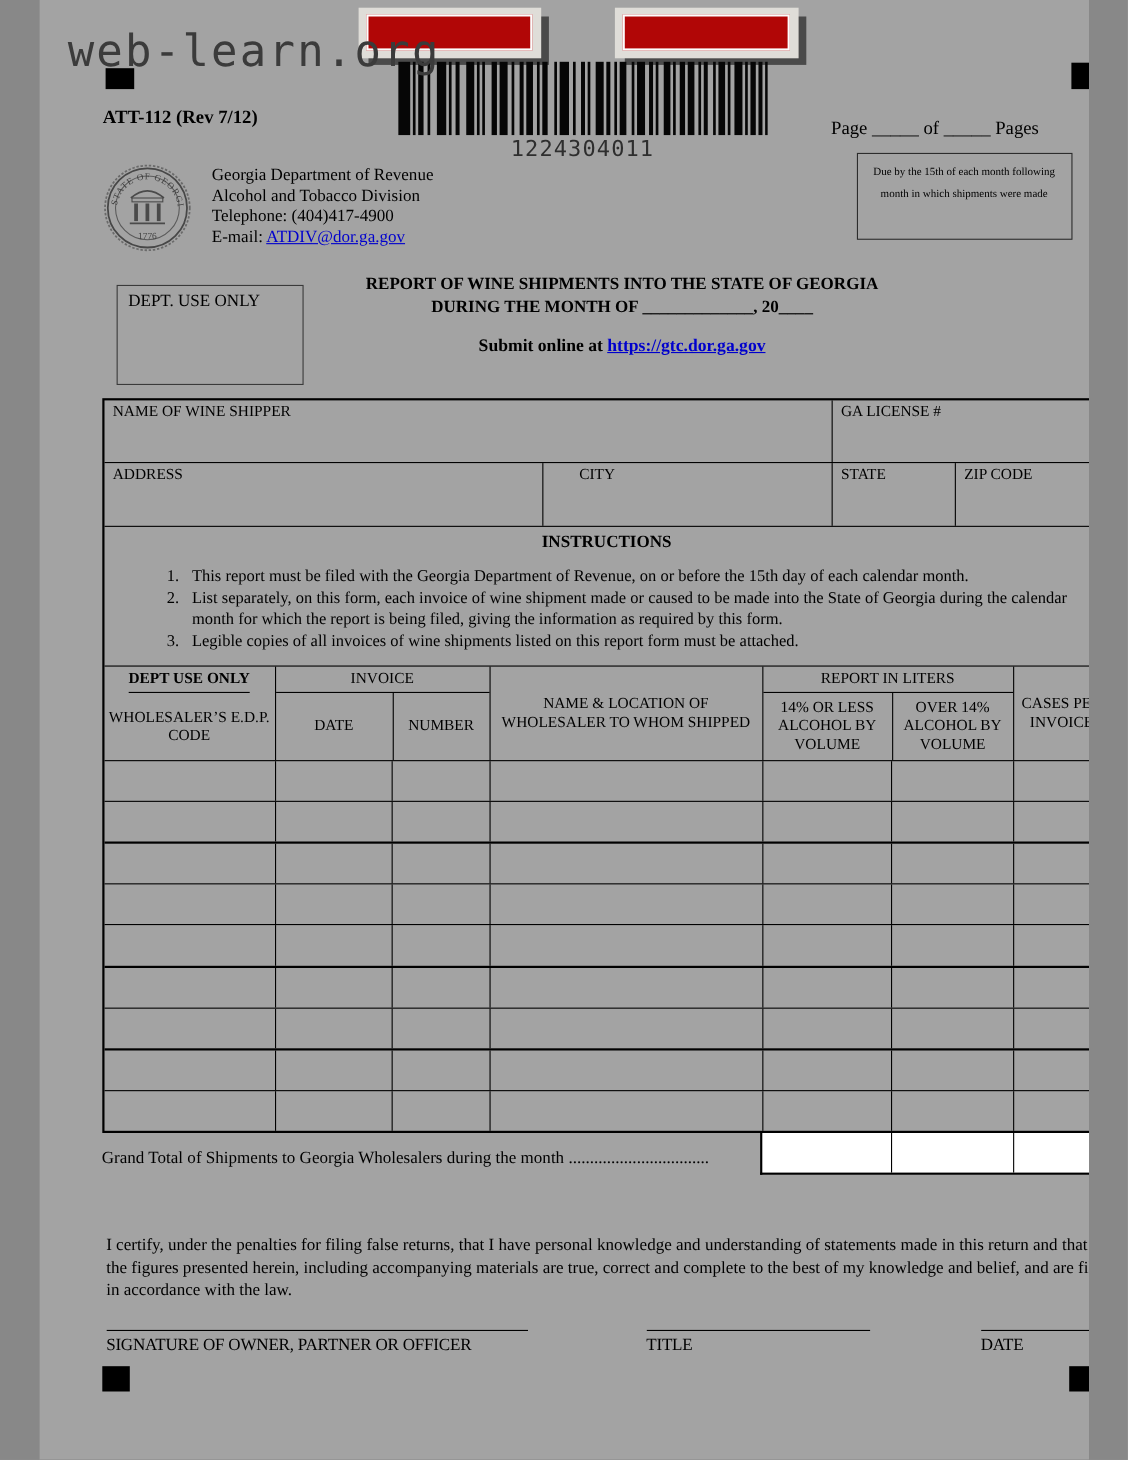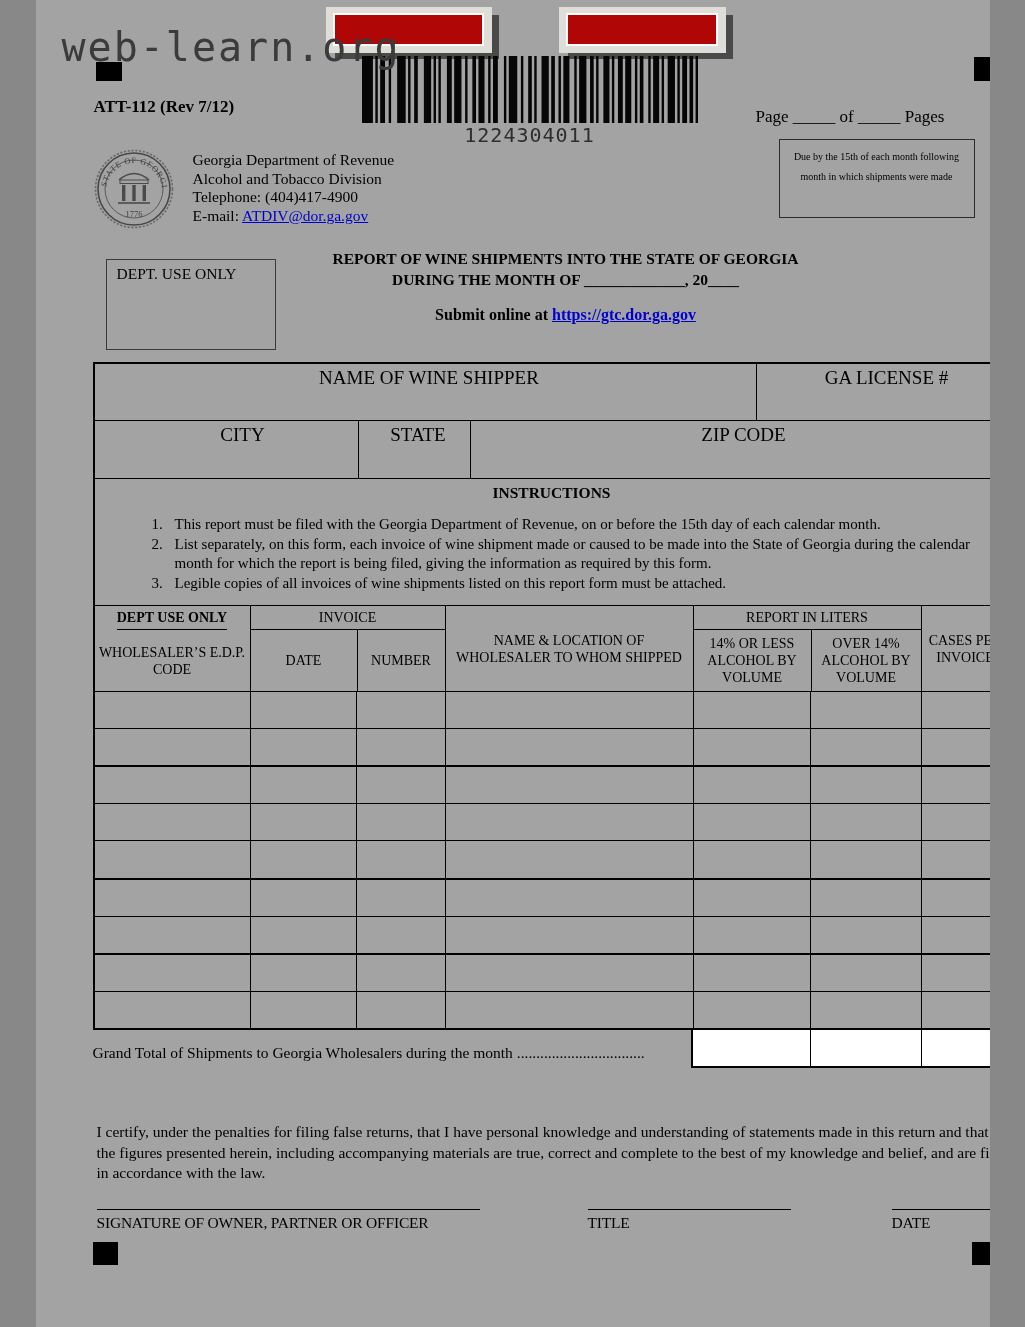--- a/index.html
+++ b/index.html
@@ -59,21 +59,21 @@
   .submit-line { font-weight:bold; font-size:16px; margin-top:17px; }
   
   .main-box {
     left:57px; top:362px; width:918px; height:668px; box-sizing:border-box;
     border:2px solid #000; display:flex; flex-direction:column;
   }
   .mrow { display:flex; box-sizing:border-box; }
   .mrow + .mrow { border-top:1.5px solid #000; }
   .cell { box-sizing:border-box; }
   .cell + .cell { border-left:1.5px solid #000; }
-  .flabel { font-size:19px; padding:3px 0 0 8px;text-align:center; }
+  .flabel { font-size:14px; padding:3px 0 0 8px; }
   .row-a { height:56px; }
   .row-b { height:58px; }
   .c-name { width:661px; } .c-lic { flex:1; }
   .c-addr { width:398px; } .c-city { width:263px;padding-left:33px; } .c-state { width:112px; } .c-zip { flex:1; }
   
   .instr { height:127px; display:block; }
   .instr h3 { margin:5px 0 2px 0; text-align:center; font-size:15.5px; }
   .instr ol { margin:13px 0 0 58px; padding:0 14px 0 14px; font-size:15px; line-height:19.5px; }
   .instr li { padding-left:8px; }
   
@@ -235,20 +235,21 @@
   </div>
 
   <div class="abs main-box">
 
     <div class="mrow row-a">
       <div class="cell c-name flabel">NAME OF WINE SHIPPER</div>
       <div class="cell c-lic flabel">GA LICENSE #</div>
     </div>
 
     <div class="mrow row-b">
+      <div class="cell c-addr flabel">ADDRESS</div>
       <div class="cell c-city flabel">CITY</div>
       <div class="cell c-state flabel">STATE</div>
       <div class="cell c-zip flabel">ZIP CODE</div>
     </div>
 
     <div class="mrow instr">
       <h3>INSTRUCTIONS</h3>
       <ol>
         <li>This report must be filed with the Georgia Department of Revenue, on or before the 15th day of each calendar month.</li>
         <li>List separately, on this form, each invoice of wine shipment made or caused to be made into the State of Georgia during the calendar month for which the report is being filed, giving the information as required by this form.</li>

